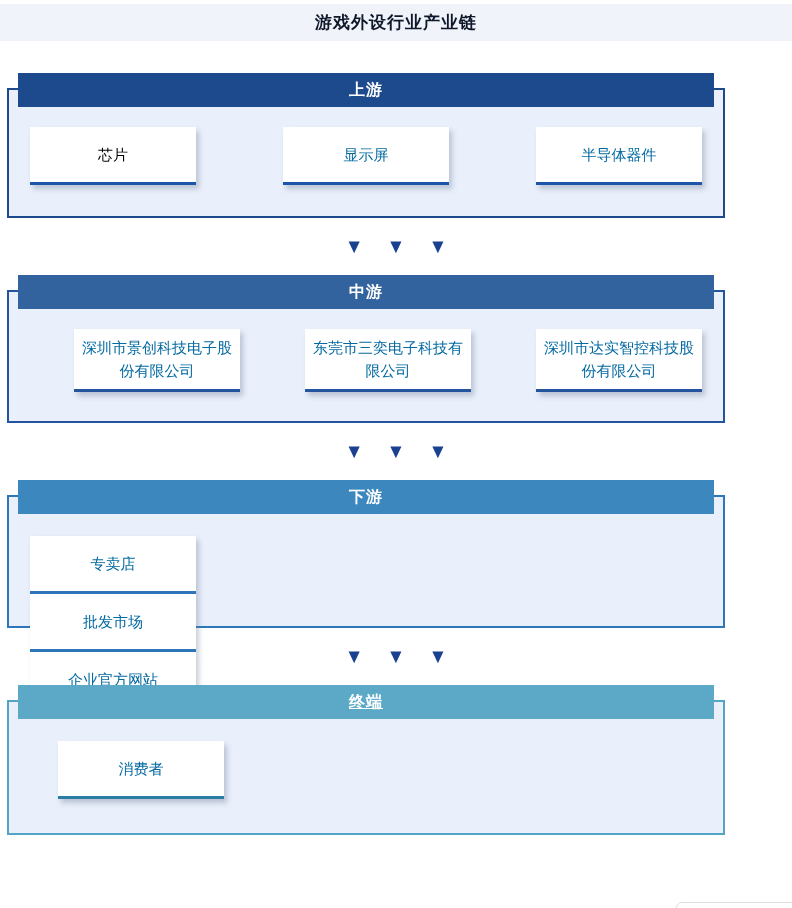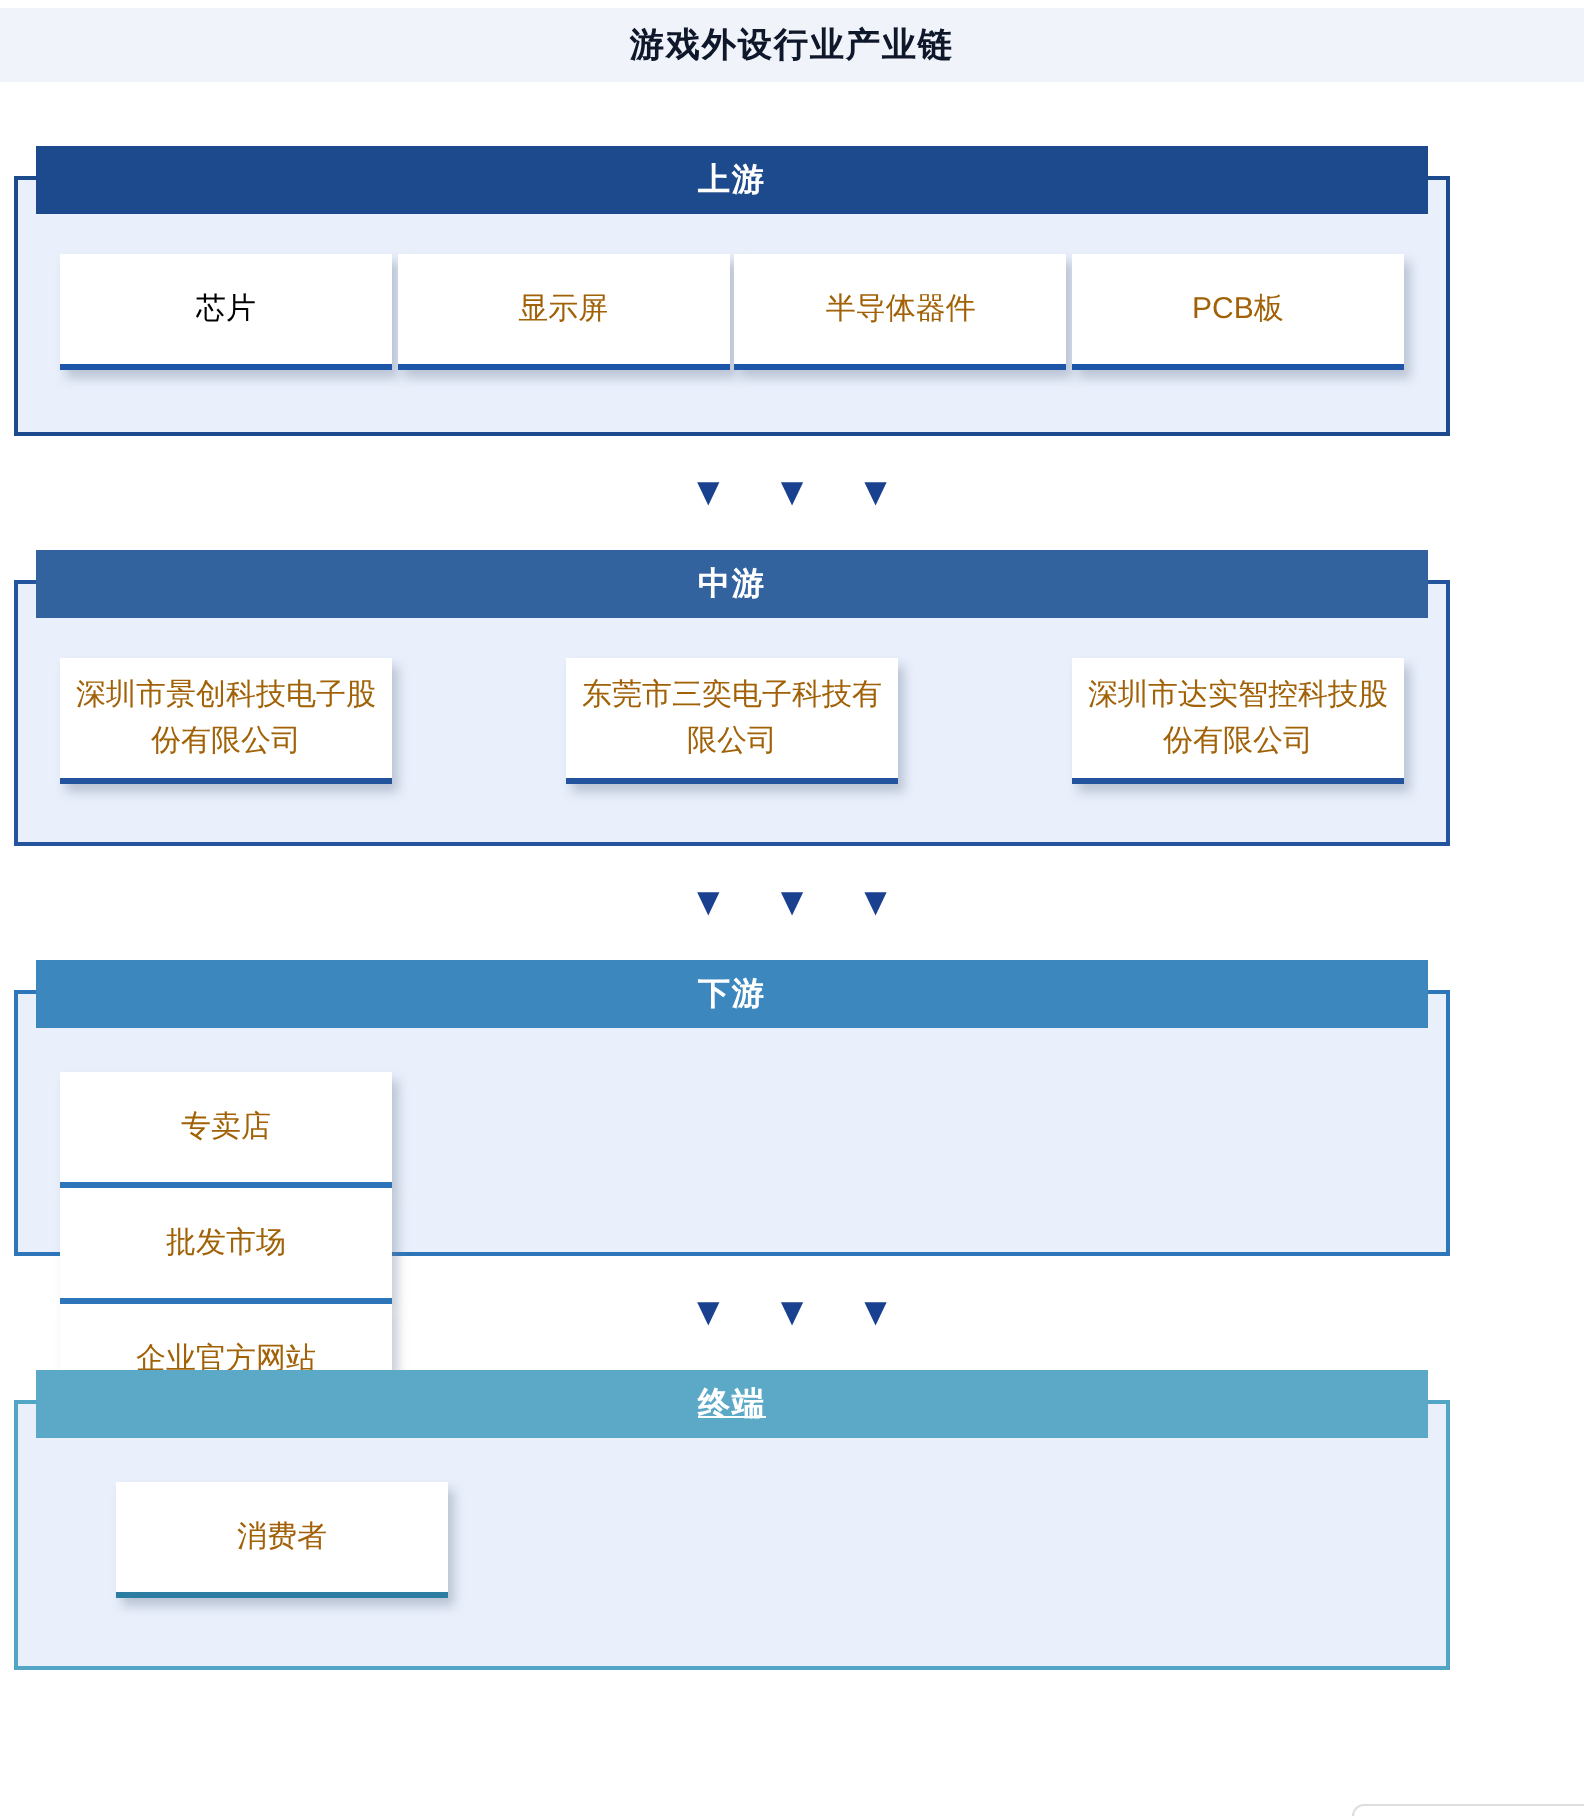--- a/index.html
+++ b/index.html
@@ -22,33 +22,33 @@
   }
   .sec-body{
     margin:-19px 7px 0;position:relative;z-index:1;
     background:#e9effb;border:2px solid #1c4a8c;
   }
   .cards{display:flex;justify-content:space-between;padding:0 21px;}
   .card{
     width:166px;box-sizing:border-box;min-height:58px;
     background:#ffffff;border-bottom:3px solid #1d55a8;
     display:flex;align-items:center;justify-content:center;text-align:center;
-    font-size:15px;color:#a16207;line-height:1.55;padding:3px 6px;
+    font-size:15px;color:#0369a1;line-height:1.55;padding:3px 6px;
     box-shadow:3px 4px 5px rgba(110,125,150,0.38);
   }
   .card.highlight{color:#000000;}
 
   
   .s1{margin-top:32px;}
   .s1 .sec-header{background:#1c4a8c;}
   .s1 .sec-body{border-color:#1c4a8c;height:126px;}
   .s1 .cards{padding-top:37px;}
   
   .s2 .sec-header{background:#33639e;}
-  .s2 .sec-body{border-color:#24549e;height:129px;}
+  .s2 .sec-body{border-color:#24549e;height:129px;padding-left:44px;}
   .s2 .cards{padding-top:37px;}
   .s2 .card{border-bottom-color:#24549e;min-height:63px;}
   
   .s3 .sec-header{background:#3c88be;}
   .s3 .sec-body{border-color:#2d76ba;height:129px;}
   .s3 .cards{padding-top:39px;flex-direction:column;}
   .s3 .card{border-bottom-color:#2d76ba;}
   
   .s4 .sec-header{background:#5ca9c7;text-decoration:underline;}
   .s4 .sec-body{border-color:#52a5c4;height:131px;}
@@ -80,23 +80,20 @@
   <div class="sec-body">
     <div class="cards">
       <div class="card highlight">
         <span>芯片</span>
       </div>
       <div class="card">
         <span>显示屏</span>
       </div>
       <div class="card">
         <span>半导体器件</span>
-      </div>
-      <div class="card">
-        <span>PCB板</span>
       </div>
     </div>
   </div>
 </section>
 
 <div class="arrows">
   <span class="arrow">▼</span>
   <span class="arrow">▼</span>
   <span class="arrow">▼</span>
 </div>

